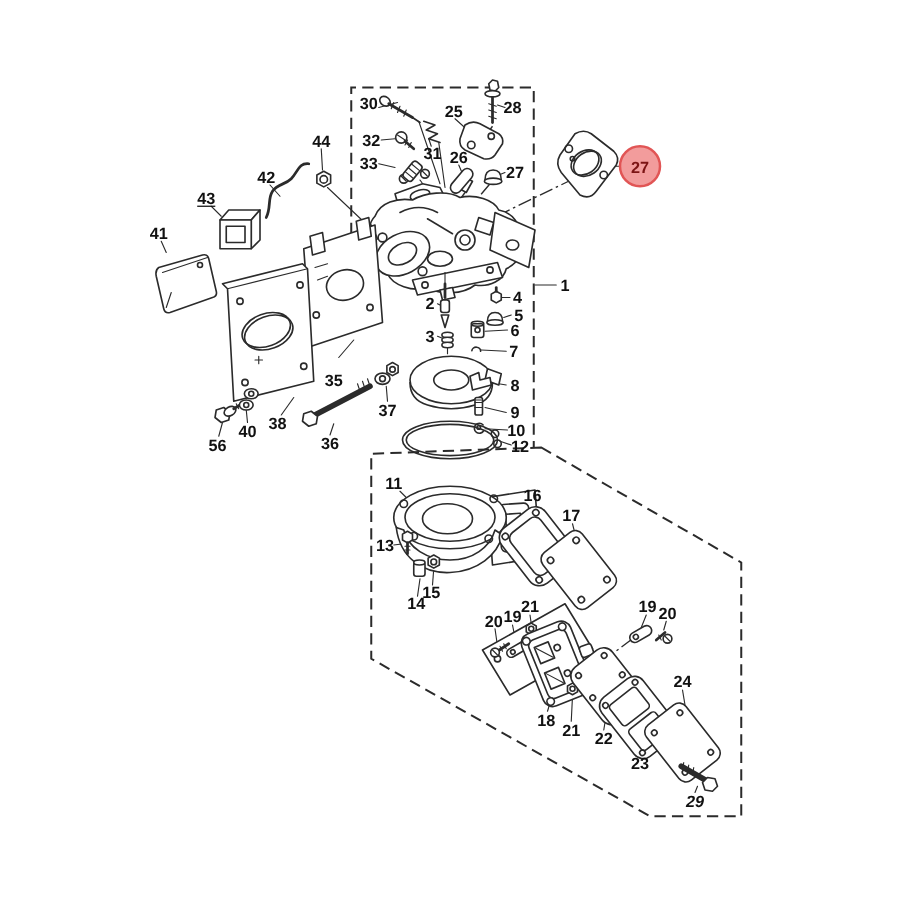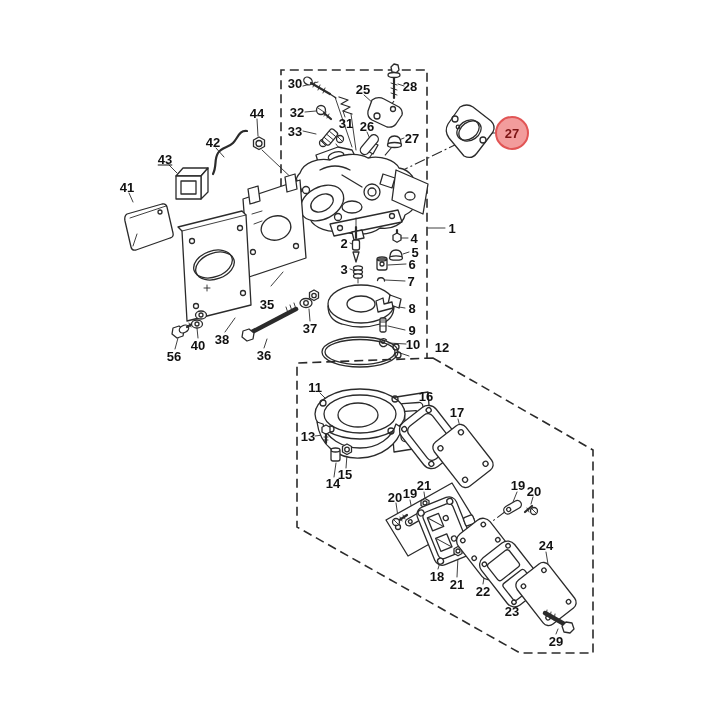--- a/index.html
+++ b/index.html
@@ -462,33 +462,33 @@
       <div class="callout" style="left: 411px; top: 281px;">7</div>
       <div class="callout" style="left: 267px; top: 304px;">35</div>
       <div class="callout" style="left: 412px; top: 308px;">8</div>
       <div class="callout" style="left: 310px; top: 328px;">37</div>
       <div class="callout" style="left: 412px; top: 330px;">9</div>
       <div class="callout" style="left: 222px; top: 339px;">38</div>
       <div class="callout" style="left: 198px; top: 345px;">40</div>
       <div class="callout" style="left: 413px; top: 344px;">10</div>
       <div class="callout" style="left: 264px; top: 355px;">36</div>
       <div class="callout" style="left: 174px; top: 356px;">56</div>
-      <div class="callout" style="left: 416px; top: 347px; margin-left: 26px;">12</div>
+      <div class="callout" style="left: 416px; top: 357px;">12</div>
       <div class="callout" style="left: 315px; top: 387px;">11</div>
       <div class="callout" style="left: 426px; top: 396px;">16</div>
       <div class="callout" style="left: 457px; top: 412px;">17</div>
       <div class="callout" style="left: 308px; top: 436px;">13</div>
       <div class="callout" style="left: 345px; top: 474px;">15</div>
       <div class="callout" style="left: 333px; top: 483px;">14</div>
       <div class="callout" style="left: 424px; top: 485px;">21</div>
       <div class="callout" style="left: 518px; top: 485px;">19</div>
       <div class="callout" style="left: 534px; top: 491px;">20</div>
       <div class="callout" style="left: 410px; top: 493px;">19</div>
       <div class="callout" style="left: 395px; top: 497px;">20</div>
       <div class="callout" style="left: 546px; top: 545px;">24</div>
       <div class="callout" style="left: 437px; top: 576px;">18</div>
       <div class="callout" style="left: 457px; top: 584px;">21</div>
       <div class="callout" style="left: 483px; top: 591px;">22</div>
       <div class="callout" style="left: 512px; top: 611px;">23</div>
-      <div class="callout" style="left: 556px; top: 641px;">29</div>
+      <div class="callout" style="left: 556px; top: 641px; font-style: italic;">29</div>
     </div>
 
 </div>
 
 </body></html>

